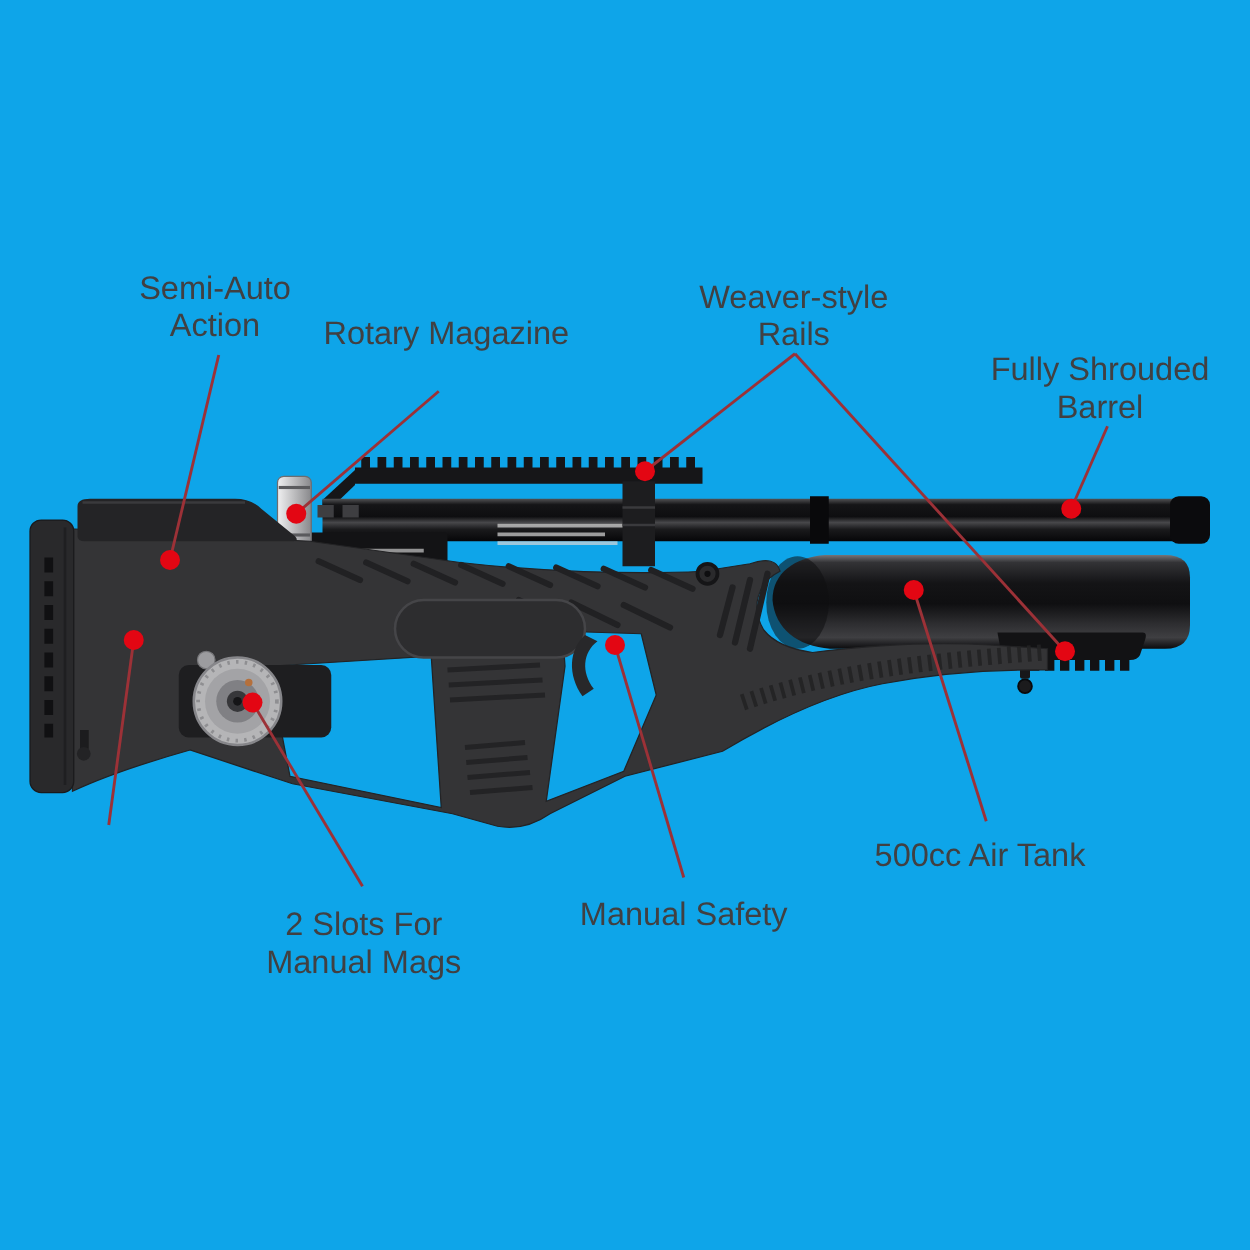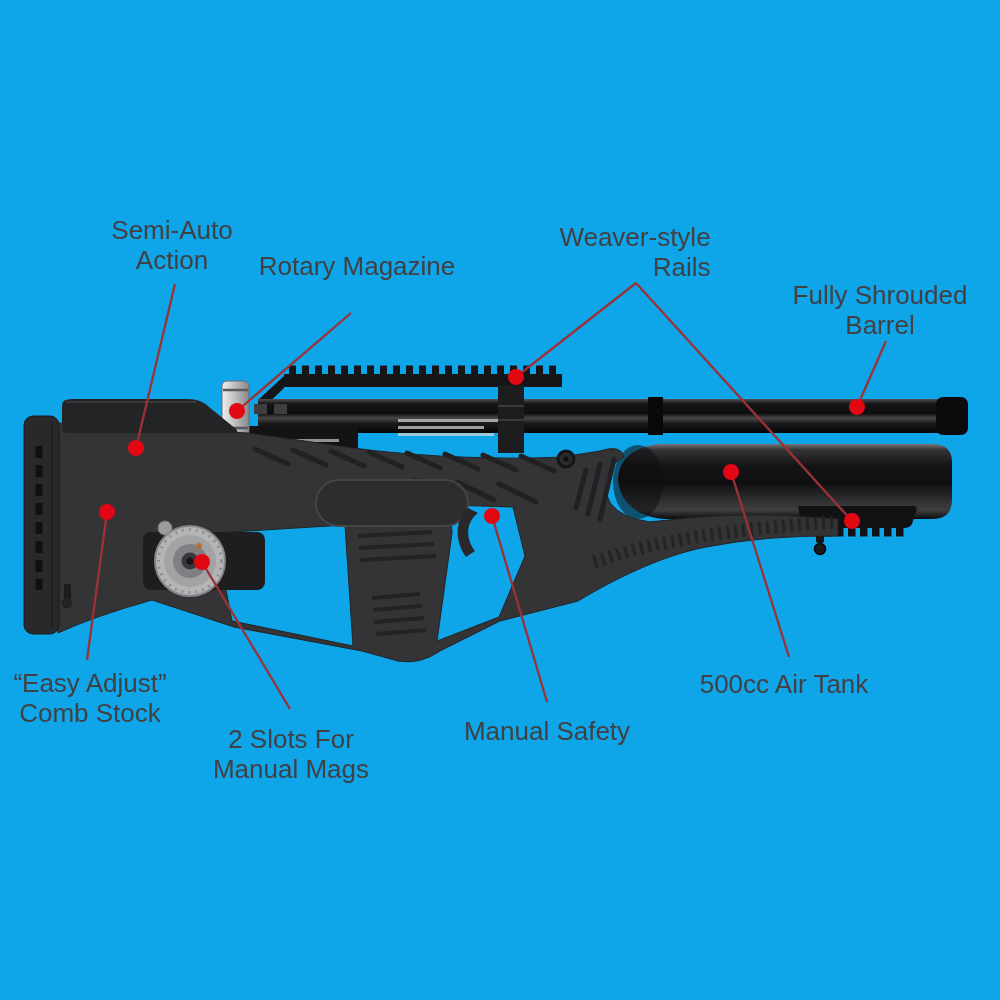--- a/index.html
+++ b/index.html
@@ -204,34 +204,30 @@
 
   <div class="label" style="left:172px;top:215px;">
     <span class="lline">Semi-Auto</span>
     <span class="lline">Action</span>
   </div>
 
   <div class="label" style="left:357px;top:251px;">
     <span class="lline">Rotary Magazine</span>
   </div>
 
-  <div class="label" style="left:635px;top:222px;text-align:right;">
+  <div class="label" style="left:635px;top:222px;">
     <span class="lline">Weaver-style</span>
     <span class="lline">Rails</span>
   </div>
 
   <div class="label" style="left:880px;top:280px;">
     <span class="lline">Fully Shrouded</span>
     <span class="lline">Barrel</span>
   </div>
 
-  <div class="label" style="left:90px;top:668px;">
-    <span class="lline">“Easy Adjust”</span>
-    <span class="lline">Comb Stock</span>
-  </div>
 
   <div class="label" style="left:291px;top:724px;">
     <span class="lline">2 Slots For</span>
     <span class="lline">Manual Mags</span>
   </div>
 
   <div class="label" style="left:547px;top:716px;">
     <span class="lline">Manual Safety</span>
   </div>
 

